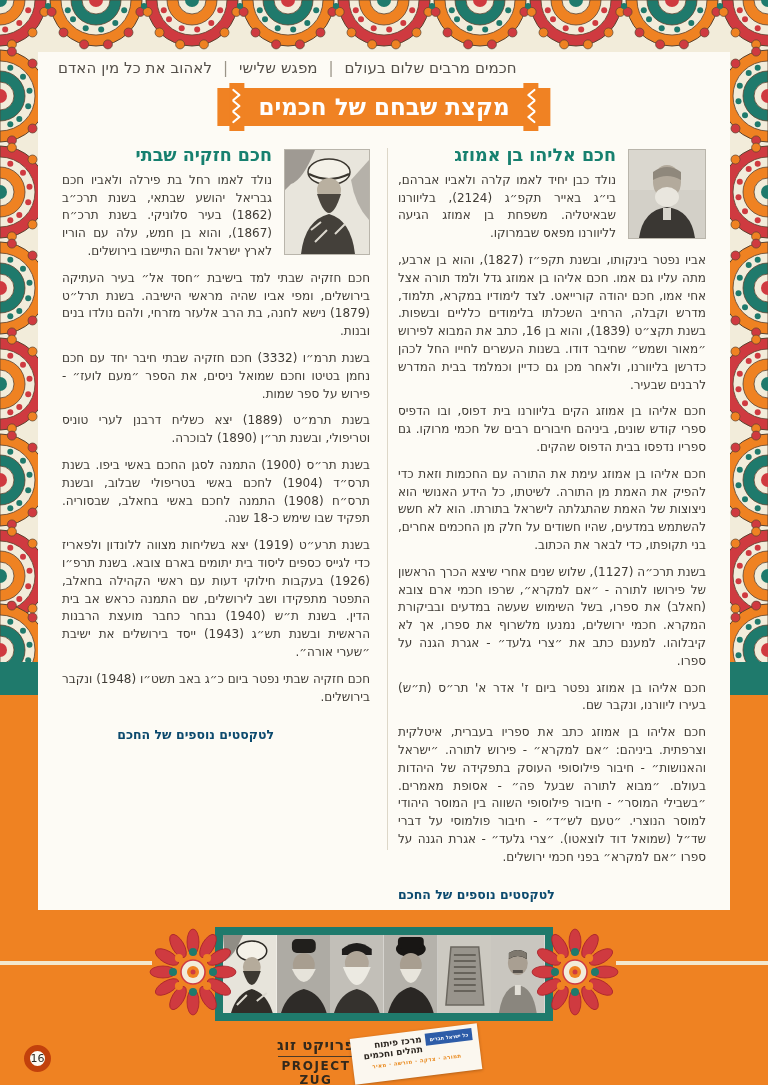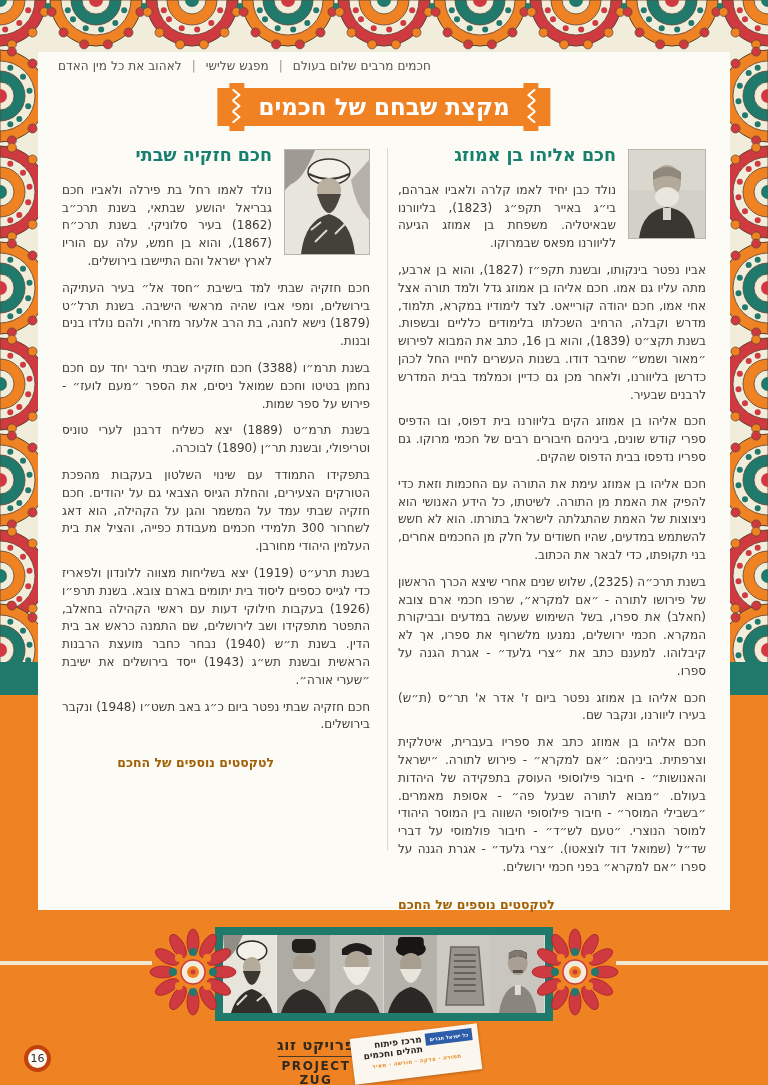--- a/index.html
+++ b/index.html
@@ -11,21 +11,21 @@
   }
   .backdrop{position:absolute;left:0;top:0;width:768px;height:1085px;z-index:0;}
 
   
   .panel{
     position:absolute;left:38px;top:52px;width:692px;height:858px;
     background:#fdfbf5;z-index:2;
   }
   .meta{
     position:absolute;top:7px;left:20px;direction:rtl;white-space:nowrap;
-    font-size:12px;color:#55504a;letter-spacing:.1px;
+    font-size:15px;color:#55504a;letter-spacing:.1px;
   }
   .meta .sep{color:#9a9488;margin:0 6px;}
 
   
   .banner{
     position:absolute;top:36px;left:50%;transform:translateX(-50%);
     height:38px;background:#f08223;display:flex;align-items:center;
     padding:0 12px;z-index:3;
   }
   .banner .tab{
@@ -39,28 +39,28 @@
   
   .columns{
     position:absolute;top:95px;left:24px;right:24px;
     display:flex;gap:28px;direction:rtl;z-index:3;
   }
   .col{
     flex:1;min-width:0;font-size:12px;line-height:17.8px;color:#3f3b35;
     text-align:justify;
   }
   .col h2{
-    margin:0 0 17px 0;font-size:17.5px;font-weight:bold;color:#17806f;text-align:right;
+    margin:0 0 7px 0;font-size:17.5px;font-weight:bold;color:#17806f;text-align:right;
   }
   .col p{margin:0 0 9px 0;}
   .photo{float:right;margin:2px 0 6px 12px;border:1px solid #b9b5ab;background:#ccc;}
   .photo.amozeg{width:76px;height:88px;}
   .photo.shabetai{width:84px;height:104px;}
   .more-link{
-    display:block;color:#a16207;font-weight:bold;font-size:12.5px;
+    display:block;color:#0c4a6e;font-weight:bold;font-size:12.5px;
     text-align:left;margin-top:20px;cursor:pointer;text-decoration:none;
   }
   .col.shabetai-col .more-link{text-align:right;padding-right:96px;}
   .divider{
     position:absolute;left:349px;top:96px;height:702px;width:1px;
     background:#ddd7c8;z-index:2;
   }
 
   
   .hline{position:absolute;top:961px;height:4px;background:#f3e7cd;z-index:1;}
@@ -72,21 +72,21 @@
     display:flex;z-index:2;
   }
   .strip svg{flex:1 1 0;height:100%;display:block;}
   .flower{position:absolute;width:88px;height:88px;z-index:3;}
   .flower.l{left:149px;top:928px;}
   .flower.r{left:531px;top:928px;}
 
   
   .page-circle{
     position:absolute;left:24px;top:1045px;width:27px;height:27px;border-radius:50%;
-    background:#fdfaf4;border:4px solid #c2410c;box-sizing:border-box;
+    background:#fdfaf4;border:6px solid #c2410c;box-sizing:border-box;
     display:flex;align-items:center;justify-content:center;
     font-size:11px;color:#2f2b26;z-index:3;
   }
   .zug{
     position:absolute;left:276px;top:1036px;width:80px;text-align:center;
     color:#33291c;z-index:3;direction:rtl;
   }
   .zug .he{font-size:15px;font-weight:bold;letter-spacing:.5px;}
   .zug .rule{height:1px;background:#4a3a28;margin:2px 2px;}
   .zug .en{font-size:12px;font-weight:bold;letter-spacing:1.6px;direction:ltr;}
@@ -270,25 +270,25 @@
         <rect width="76" height="88" fill="#d3d0c8"></rect>
         <rect width="76" height="40" fill="#dad7cf"></rect>
         <ellipse cx="38" cy="32" rx="14" ry="17" fill="#b3aa9c"></ellipse>
         <path d="M24,22 Q38,12 52,22 L52,30 Q38,22 24,30 Z" fill="#8f887c"></path>
         <ellipse cx="38" cy="47" rx="12" ry="10" fill="#e9e6de"></ellipse>
         <path d="M10,88 Q14,60 38,57 Q62,60 66,88 Z" fill="#3a3733"></path>
         <rect x="34" y="58" width="8" height="12" fill="#d8d5cd"></rect>
       </svg>
       <h2>חכם אליהו בן אמוזג</h2>
       <div>
-          <p>נולד כבן יחיד לאמו קלרה ולאביו אברהם, בי״ג באייר תקפ״ג (1823), בליוורנו שבאיטליה. משפחת בן אמוזג הגיעה לליוורנו מפאס שבמרוקו.</p>
+          <p>נולד כבן יחיד לאמו קלרה ולאביו אברהם, בי״ג באייר תקפ״ג (2124), בליוורנו שבאיטליה. משפחת בן אמוזג הגיעה לליוורנו מפאס שבמרוקו.</p>
           <p>אביו נפטר בינקותו, ובשנת תקפ״ז (1827), והוא בן ארבע, מתה עליו גם אמו. חכם אליהו בן אמוזג גדל ולמד תורה אצל אחי אמו, חכם יהודה קורייאט. לצד לימודיו במקרא, תלמוד, מדרש וקבלה, הרחיב השכלתו בלימודים כלליים ובשפות. בשנת תקצ״ט (1839), והוא בן 16, כתב את המבוא לפירוש ״מאור ושמש״ שחיבר דודו. בשנות העשרים לחייו החל לכהן כדרשן בליוורנו, ולאחר מכן גם כדיין וכמלמד בבית המדרש לרבנים שבעיר.</p>
           <p>חכם אליהו בן אמוזג הקים בליוורנו בית דפוס, ובו הדפיס ספרי קודש שונים, ביניהם חיבורים רבים של חכמי מרוקו. גם ספריו נדפסו בבית הדפוס שהקים.</p>
           <p>חכם אליהו בן אמוזג עימת את התורה עם החכמות וזאת כדי להפיק את האמת מן התורה. לשיטתו, כל הידע האנושי הוא ניצוצות של האמת שהתגלתה לישראל בתורתו. הוא לא חשש להשתמש במדעים, שהיו חשודים על חלק מן החכמים אחרים, בני תקופתו, כדי לבאר את הכתוב.</p>
-          <p>בשנת תרכ״ה (2325), שלוש שנים אחרי שיצא הכרך הראשון של פירושו לתורה - ״אם למקרא״, שרפו חכמי ארם צובא (חאלב) את ספרו, בשל השימוש שעשה במדעים ובביקורת המקרא. חכמי ירושלים, נמנעו מלשרוף את ספרו, אך לא קיבלוהו. למענם כתב את ״צרי גלעד״ - אגרת הגנה על ספרו.</p>
+          <p>בשנת תרכ״ה (1127), שלוש שנים אחרי שיצא הכרך הראשון של פירושו לתורה - ״אם למקרא״, שרפו חכמי ארם צובא (חאלב) את ספרו, בשל השימוש שעשה במדעים ובביקורת המקרא. חכמי ירושלים, נמנעו מלשרוף את ספרו, אך לא קיבלוהו. למענם כתב את ״צרי גלעד״ - אגרת הגנה על ספרו.</p>
           <p>חכם אליהו בן אמוזג נפטר ביום ז' אדר א' תר״ס (ת״ש) בעירו ליוורנו, ונקבר שם.</p>
           <p>חכם אליהו בן אמוזג כתב את ספריו בעברית, איטלקית וצרפתית. ביניהם: ״אם למקרא״ - פירוש לתורה. ״ישראל והאנושות״ - חיבור פילוסופי העוסק בתפקידה של היהדות בעולם. ״מבוא לתורה שבעל פה״ - אסופת מאמרים. ״בשבילי המוסר״ - חיבור פילוסופי השווה בין המוסר היהודי למוסר הנוצרי. ״טעם לש״ד״ - חיבור פולמוסי על דברי שד״ל (שמואל דוד לוצאטו). ״צרי גלעד״ - אגרת הגנה על ספרו ״אם למקרא״ בפני חכמי ירושלים.</p>
         </div>
       <a class="more-link">לטקסטים נוספים של החכם</a>
     </div>
 
     <div class="col shabetai-col">
       <svg class="photo shabetai" viewBox="0 0 84 104" preserveAspectRatio="none">
         <rect width="84" height="104" fill="#e8e5dc"></rect>
         <path d="M0,0 L30,0 Q18,30 6,34 L0,40 Z" fill="#55504a" opacity="0.5"></path>
@@ -297,23 +297,23 @@
         <path d="M24,24 Q44,34 64,24" fill="none" stroke="#3a362f" stroke-width="2"></path>
         <ellipse cx="44" cy="40" rx="12" ry="12" fill="#b9b0a0"></ellipse>
         <path d="M32,44 Q44,82 56,44 Z" fill="#4a453e"></path>
         <path d="M16,104 Q20,70 44,64 Q66,70 70,104 Z" fill="#44403a"></path>
         <path d="M26,80 L36,72 M30,92 L42,80 M50,84 L60,74" stroke="#dcd8ce" stroke-width="2"></path>
       </svg>
       <h2>חכם חזקיה שבתי</h2>
       <div>
           <p>נולד לאמו רחל בת פירלה ולאביו חכם גבריאל יהושע שבתאי, בשנת תרכ״ב (1862) בעיר סלוניקי. בשנת תרכ״ח (1867), והוא בן חמש, עלה עם הוריו לארץ ישראל והם התיישבו בירושלים.</p>
           <p>חכם חזקיה שבתי למד בישיבת ״חסד אל״ בעיר העתיקה בירושלים, ומפי אביו שהיה מראשי הישיבה. בשנת תרל״ט (1879) נישא לחנה, בת הרב אלעזר מזרחי, ולהם נולדו בנים ובנות.</p>
-          <p>בשנת תרמ״ו (3388) חכם חזקיה שבתי חיבר יחד עם חכם נחמן בטיטו וחכם שמואל ניסים, את הספר ״מעם לועז״ - פירוש על ספר שמות.</p>
+          <p>בשנת תרמ״ו (3332) חכם חזקיה שבתי חיבר יחד עם חכם נחמן בטיטו וחכם שמואל ניסים, את הספר ״מעם לועז״ - פירוש על ספר שמות.</p>
           <p>בשנת תרמ״ט (1889) יצא כשליח דרבנן לערי טוניס וטריפולי, ובשנת תר״ן (1890) לבוכרה.</p>
-          <p>בתפקידו התמודד עם שינוי השלטון בעקבות מהפכת הטורקים הצעירים, והחלת הגיוס הצבאי גם על יהודים. חכם חזקיה שבתי עמד על המשמר והגן על הקהילה, הוא דאג לשחרור 300 תלמידי חכמים מעבודת כפייה, והציל את בית העלמין היהודי מחורבן.</p>
+          <p>בשנת תר״ס (1900) התמנה לסגן החכם באשי ביפו. בשנת תרס״ד (1904) לחכם באשי בטריפולי שבלוב, ובשנת תרס״ח (1908) התמנה לחכם באשי בחאלב, שבסוריה. תפקיד שבו שימש כ-18 שנה.</p>
           <p>בשנת תרע״ט (1919) יצא בשליחות מצווה ללונדון ולפאריז כדי לגייס כספים ליסוד בית יתומים בארם צובא. בשנת תרפ״ו (1926) בעקבות חילוקי דעות עם ראשי הקהילה בחאלב, התפטר מתפקידו ושב לירושלים, שם התמנה כראש אב בית הדין. בשנת ת״ש (1940) נבחר כחבר מועצת הרבנות הראשית ובשנת תש״ג (1943) ייסד בירושלים את ישיבת ״שערי אורה״.</p>
           <p>חכם חזקיה שבתי נפטר ביום כ״ג באב תשט״ו (1948) ונקבר בירושלים.</p>
         </div>
       <a class="more-link">לטקסטים נוספים של החכם</a>
     </div>
   </div>
 </div>
 
 <div class="strip">
   <svg viewBox="0 0 54 78" preserveAspectRatio="none">

